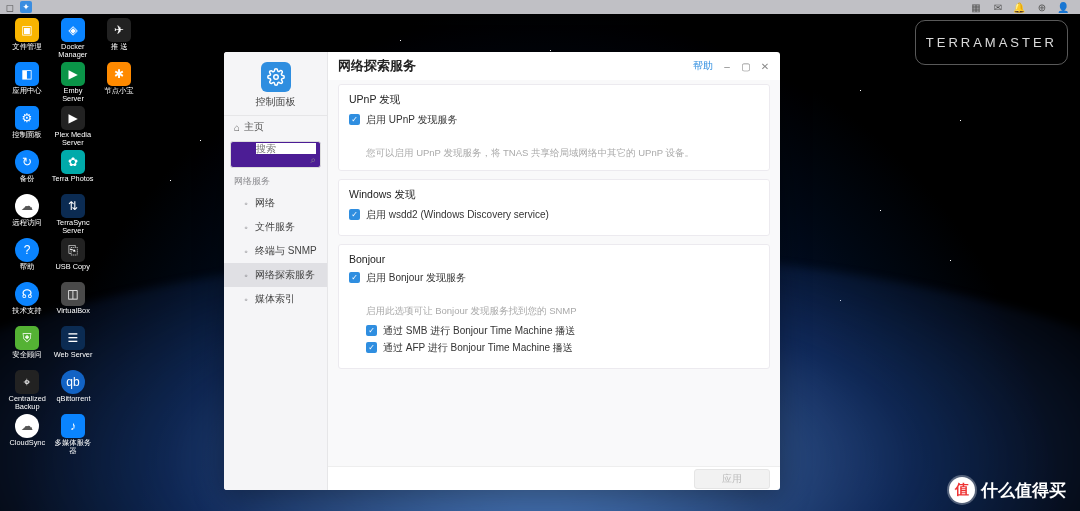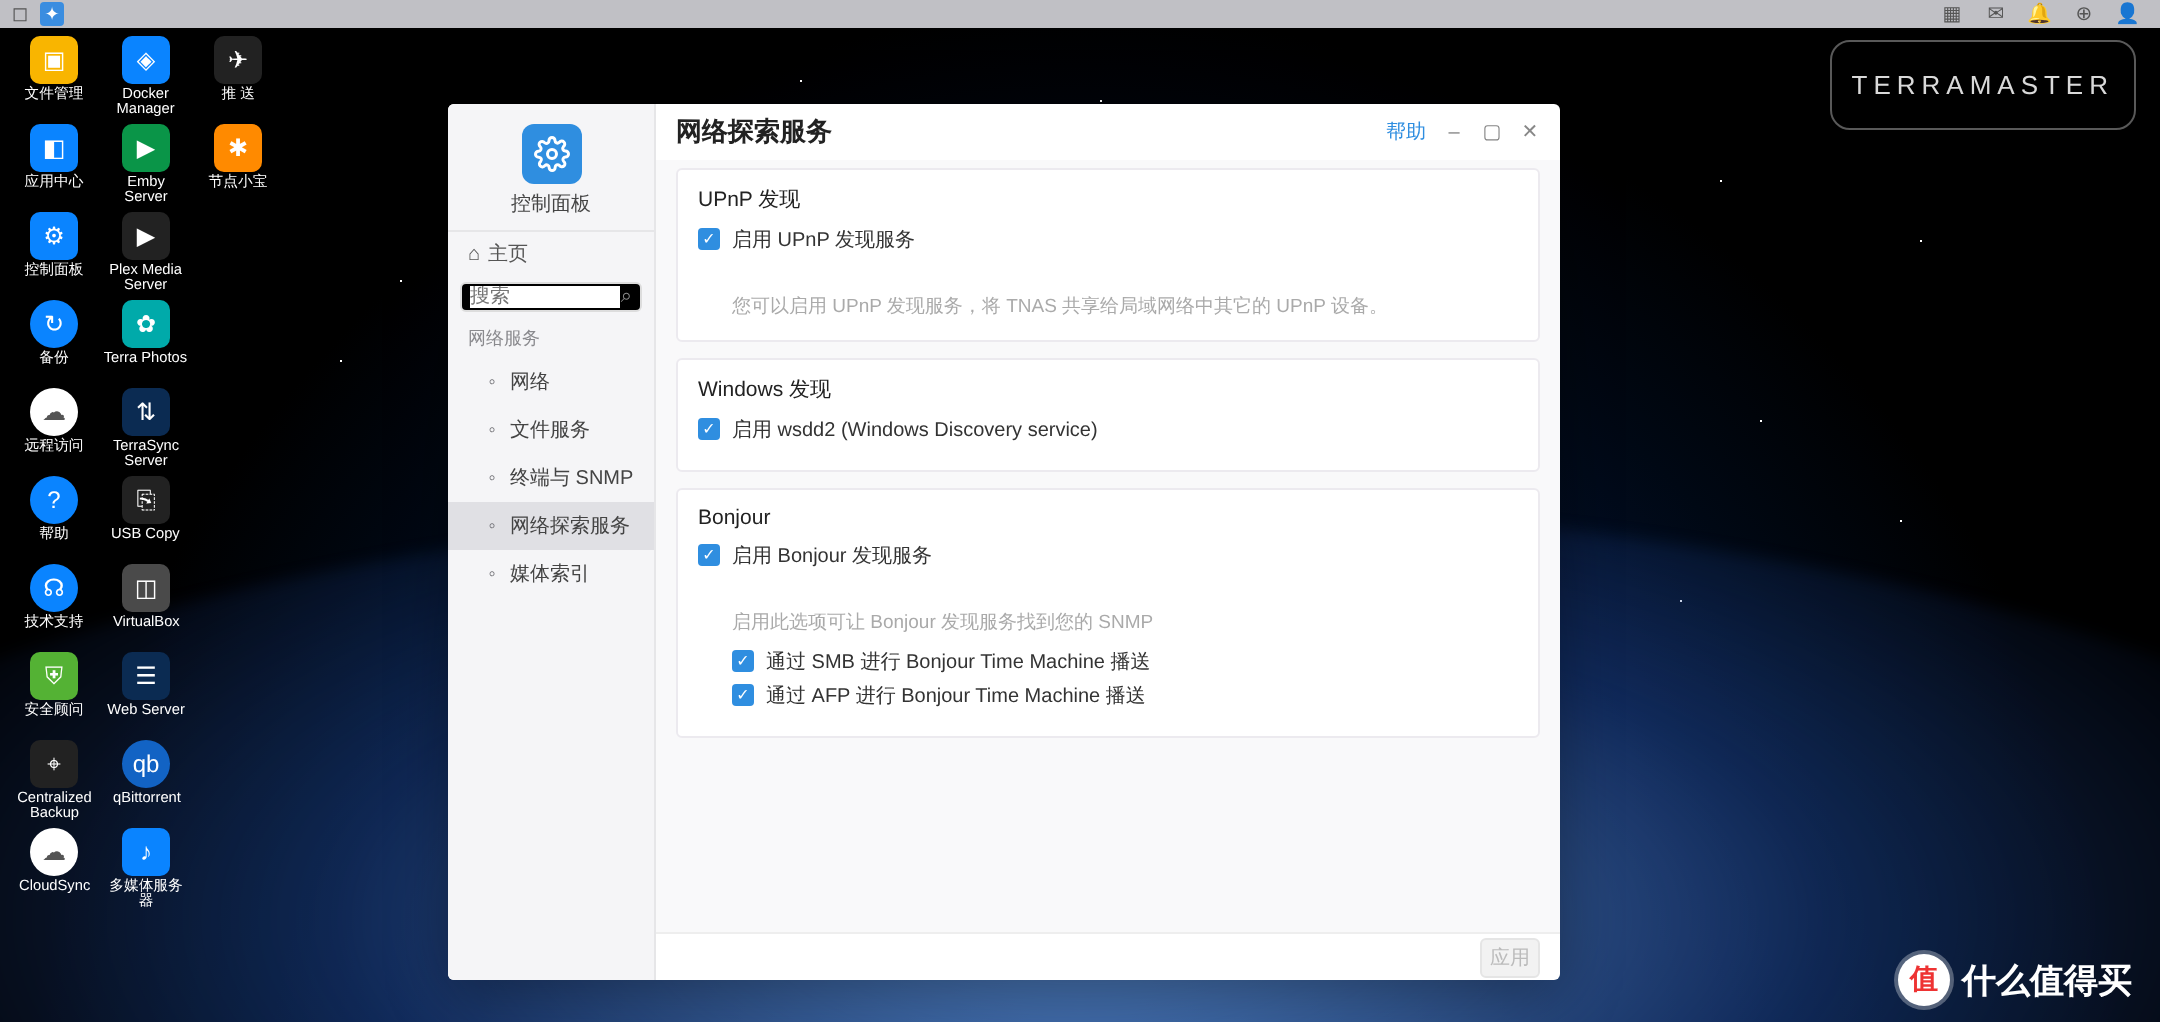--- a/index.html
+++ b/index.html
@@ -27,21 +27,21 @@
   .wm-badge { width:26px; height:26px; border-radius:50%; background:#fff; display:flex; align-items:center; justify-content:center; color:#e33; font-weight:bold; font-size:14px; box-shadow:0 0 0 2px rgba(255,255,255,0.3); }
   .wm-text { color:#fff; font-size:17px; font-weight:600; }
 
   
   .window { position:absolute; left:224px; top:52px; width:556px; height:438px; background:#fff; border-radius:3px; box-shadow:0 6px 30px rgba(0,0,0,0.35); display:flex; overflow:hidden; }
   .sidebar { width:104px; background:#f5f5f7; border-right:1px solid #e6e6e8; display:flex; flex-direction:column; }
   .sb-head { padding:10px 0 6px; display:flex; flex-direction:column; align-items:center; gap:3px; }
   .sb-gear { width:30px; height:30px; border-radius:6px; background:#2f8ee0; display:flex; align-items:center; justify-content:center; color:#fff; }
   .sb-title { font-size:10px; color:#444; }
   .sb-home { padding:4px 10px; font-size:10px; color:#555; display:flex; align-items:center; gap:4px; cursor:pointer; border-top:1px solid #e6e6e8; }
-  .sb-search { margin:3px 6px 4px; display:flex; align-items:flex-start; border:1px solid #ddd; border-radius:3px; background:#000000; padding:1px 4px; }
+  .sb-search { margin:3px 6px 4px; display:flex; align-items:flex-end; border:1px solid #ddd; border-radius:3px; background:#4c1d95; padding:1px 4px;flex-direction:column; }
   .sb-search input { flex:1; border:none; outline:none; font-size:10px; width:60px; color:#444; }
   .sb-search .mag { color:#888; font-size:10px; }
   .sb-section { font-size:9px; color:#8a8a8e; padding:3px 10px; }
   .sb-item { font-size:10px; color:#444; padding:5px 10px 5px 18px; display:flex; align-items:center; gap:5px; cursor:pointer; position:relative; }
   .sb-item.active { background:#e0e0e4; }
   .sb-item .dot { width:8px; height:8px; display:inline-flex; align-items:center; justify-content:center; color:#6b6b70; }
 
   .main { flex:1; display:flex; flex-direction:column; }
   .titlebar { height:28px; display:flex; align-items:center; padding:0 10px; }
   .titlebar h1 { font-size:13px; font-weight:600; color:#222; }
@@ -49,21 +49,21 @@
   .tb-link { font-size:10px; color:#2f8ee0; cursor:pointer; }
   .win-btn { width:10px; height:10px; display:flex; align-items:center; justify-content:center; color:#888; font-size:10px; cursor:pointer; }
   .content { flex:1; padding:4px 10px; overflow:auto; background:#f9f9fa; }
   .card { background:#fff; border:1px solid #eceaef; border-radius:3px; padding:8px 10px 10px; margin-bottom:8px; }
   .card h3 { font-size:10.5px; font-weight:400; color:#222; margin-bottom:6px; }
   .chk-row { display:flex; align-items:flex-start; gap:6px; font-size:10px; color:#333; margin-bottom:3px; }
   .chk { width:11px; height:11px; border-radius:2px; background:#2f8ee0; display:inline-flex; align-items:center; justify-content:center; color:#fff; font-size:8px; flex-shrink:0; margin-top:1px; }
   .desc { font-size:9.5px; color:#aaa; margin-left:17px; margin-top:20px; }
   .sub-rows { margin-left:17px; margin-top:6px; }
   .footer { height:24px; border-top:1px solid #eee; display:flex; align-items:center; justify-content:flex-end; padding:0 10px; }
-  .apply-btn { font-size:10px; color:#bbb; background:#f2f2f2; border:1px solid #e5e5e5; border-radius:3px; padding:2px 4px; }
+  .apply-btn { font-size:10px; color:#bbb; background:#f2f2f2; border:1px solid #e5e5e5; border-radius:3px; padding:2px 27px; }
 
   
   .bg-yellow{background:#f9b500}.bg-blue{background:#0a84ff}.bg-green{background:#0a9548}.bg-gray{background:#4a4a4a}.bg-teal{background:#0aa}.bg-orange{background:#ff8a00}.bg-white{background:#fff;color:#555}.bg-navy{background:#0b2b52}.bg-dark{background:#222}.bg-lime{background:#54b234}.bg-dblue{background:#1263c4}
   .round{border-radius:50%}
 </style>
 </head>
 <body>
 
 <div class="desktop">
   <div class="stars">

